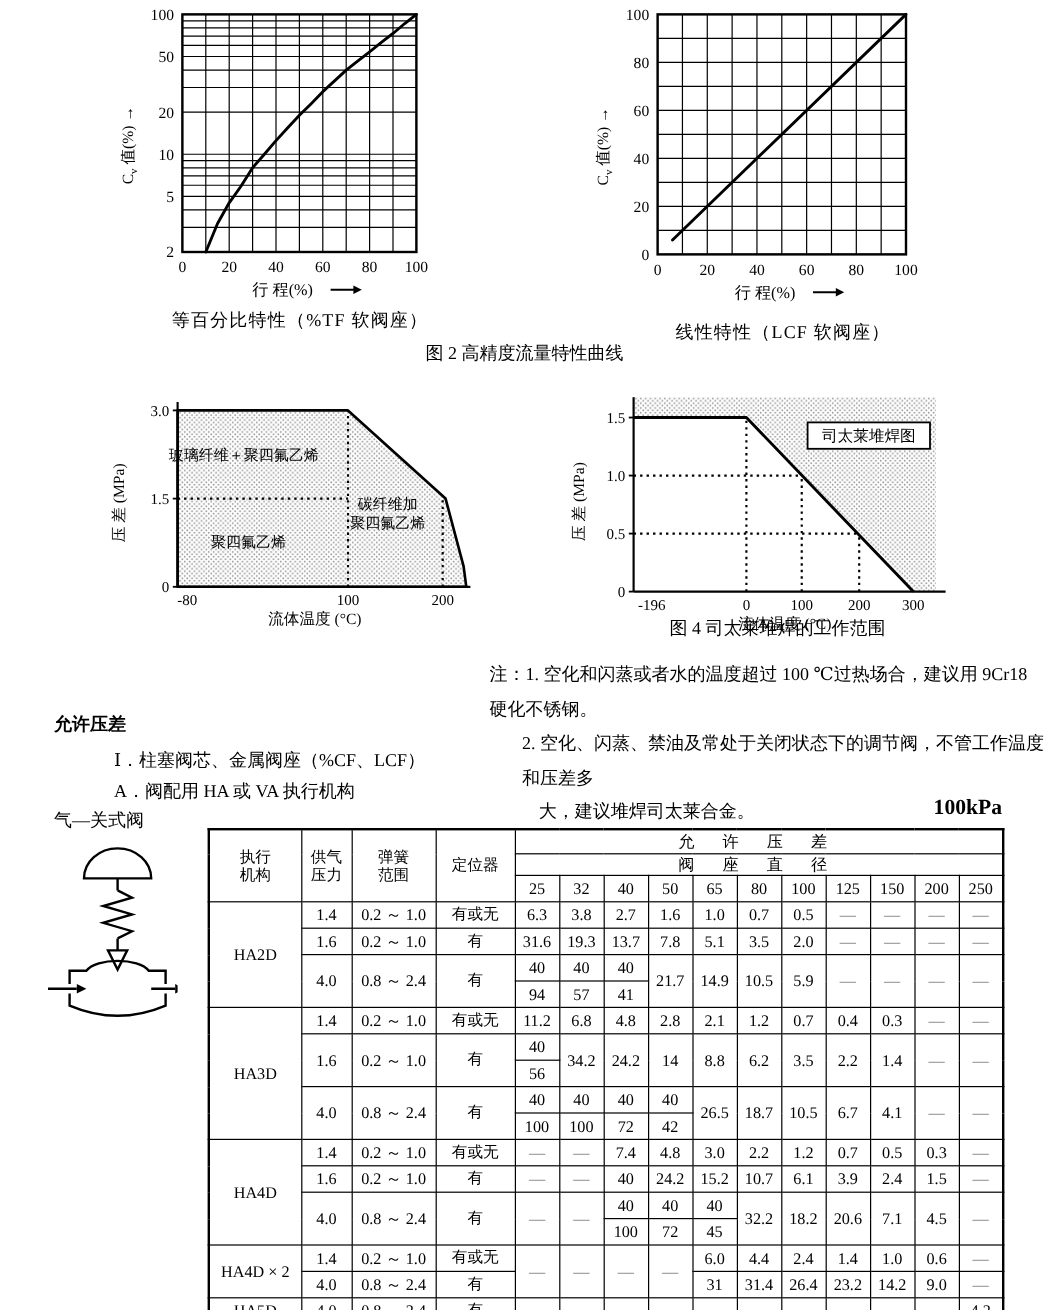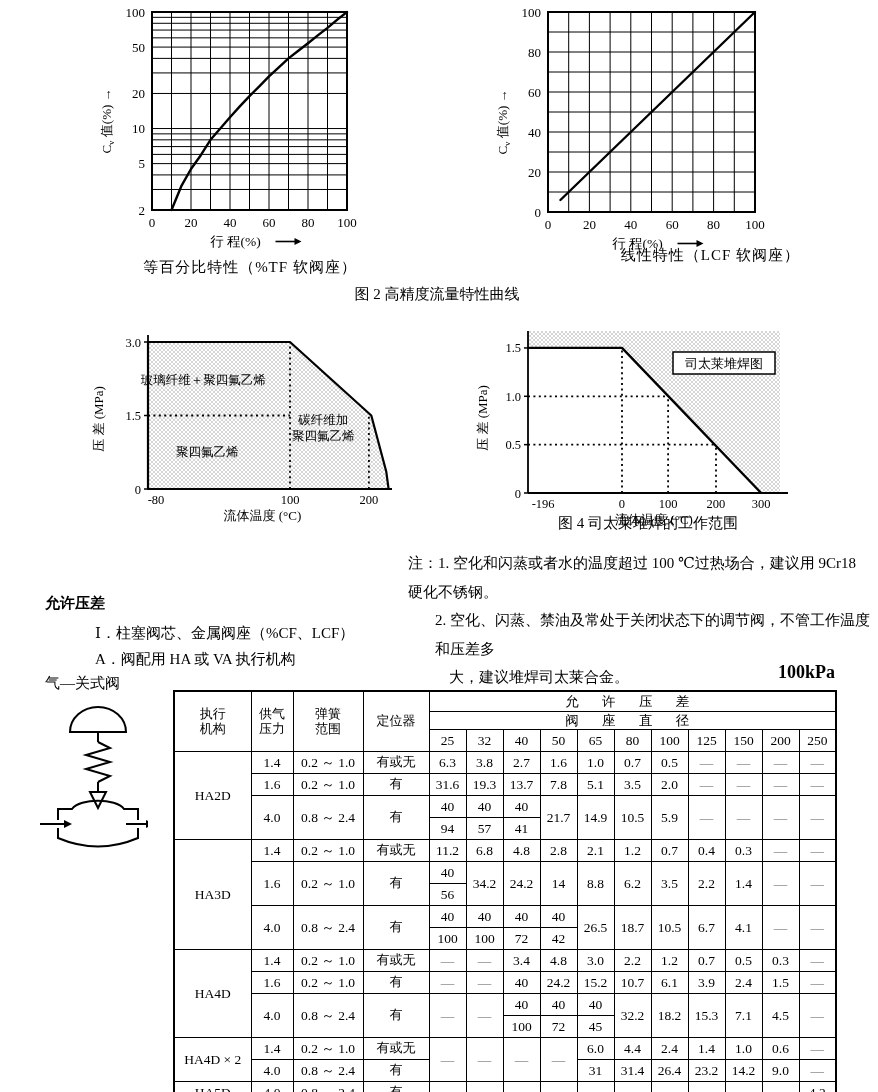--- a/index.html
+++ b/index.html
@@ -115,21 +115,21 @@
       <text x="258.6" y="227" font-size="13" fill="#000" text-anchor="middle">80</text>
       <text x="300" y="227" font-size="13" fill="#000" text-anchor="middle">100</text>
       <line x1="105.42" y1="198" x2="300" y2="10" stroke="#000" stroke-width="2.4" stroke-linecap="round"></line>
       <text x="182.5" y="246" font-size="13.5" fill="#000" text-anchor="middle">行 程(%)</text>
       <line x1="222.5" y1="241.5" x2="242.5" y2="241.5" stroke="#000" stroke-width="1.6"></line>
       <polygon points="241.5,238 248.5,241.5 241.5,245" fill="#000"></polygon>
       <text x="52" y="120" font-size="13" text-anchor="middle" transform="rotate(-90 52 120)"><tspan>C</tspan><tspan font-size="9" dy="3">v</tspan><tspan dy="-3"> 值(%) →</tspan></text>
     </svg>
 
   <div class="abs caption" style="left:95px;top:258px;width:310px;">等百分比特性（%TF 软阀座）</div>
-  <div class="abs caption" style="left:505px;top:246px;width:295px;text-align:right;">线性特性（LCF 软阀座）</div>
+  <div class="abs caption" style="left:505px;top:268px;width:295px;">线性特性（LCF 软阀座）</div>
 
   <div class="abs figcap" style="left:287px;top:285px;width:300px;">图 2 高精度流量特性曲线</div>
 
   <svg id="chart-soft" class="abs" style="left:55px;top:325px;" width="375" height="205">
       <defs>
         <pattern id="stip3" width="4" height="4" patternUnits="userSpaceOnUse">
           <rect width="4" height="4" fill="#fff"></rect>
           <circle cx="1" cy="1" r="0.75" fill="#9a9a9a"></circle>
           <circle cx="3" cy="3" r="0.75" fill="#9a9a9a"></circle>
         </pattern>
@@ -380,21 +380,21 @@
             <td>72</td>
             <td>42</td>
           </tr>
           <tr>
             <td rowspan="4">HA4D</td>
             <td rowspan="1">1.4</td>
             <td rowspan="1">0.2 ～ 1.0</td>
             <td rowspan="1" class="cn">有或无</td>
             <td rowspan="1" class="dash">—</td>
             <td rowspan="1" class="dash">—</td>
-            <td rowspan="1">3.4</td>
+            <td rowspan="1">7.4</td>
             <td rowspan="1">4.8</td>
             <td rowspan="1">3.0</td>
             <td rowspan="1">2.2</td>
             <td rowspan="1">1.2</td>
             <td rowspan="1">0.7</td>
             <td rowspan="1">0.5</td>
             <td rowspan="1">0.3</td>
             <td rowspan="1" class="dash">—</td>
           </tr>
           <tr>
@@ -417,21 +417,21 @@
             <td rowspan="2">4.0</td>
             <td rowspan="2">0.8 ～ 2.4</td>
             <td rowspan="2" class="cn">有</td>
             <td rowspan="2" class="dash">—</td>
             <td rowspan="2" class="dash">—</td>
             <td>40</td>
             <td>40</td>
             <td>40</td>
             <td rowspan="2">32.2</td>
             <td rowspan="2">18.2</td>
-            <td rowspan="2">15.3</td>
+            <td rowspan="2">20.6</td>
             <td rowspan="2">7.1</td>
             <td rowspan="2">4.5</td>
             <td rowspan="2" class="dash">—</td>
           </tr>
           <tr>
             <td>100</td>
             <td>72</td>
             <td>45</td>
           </tr>
           <tr>

